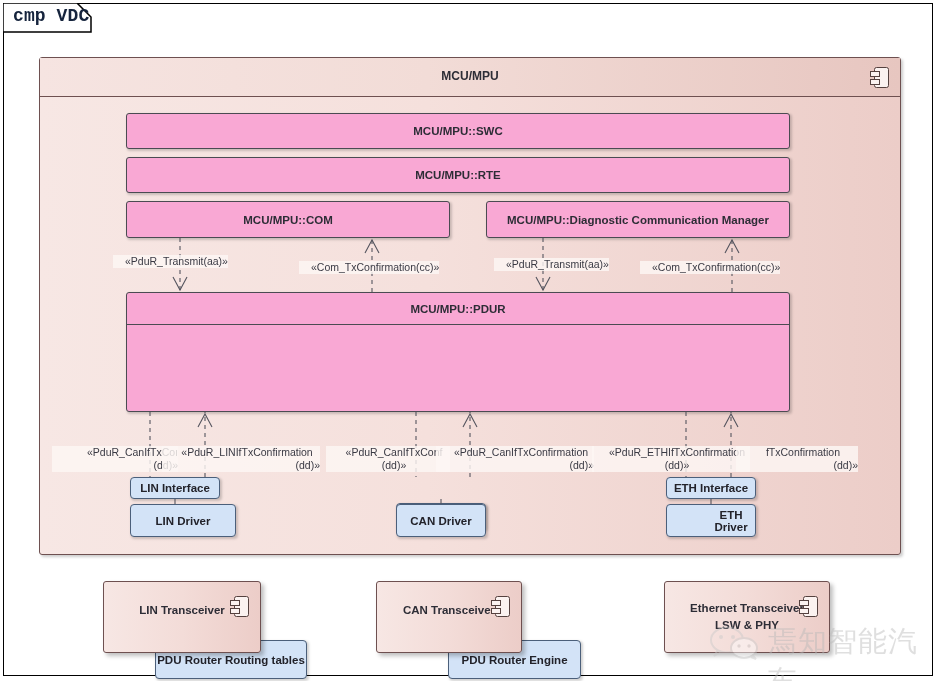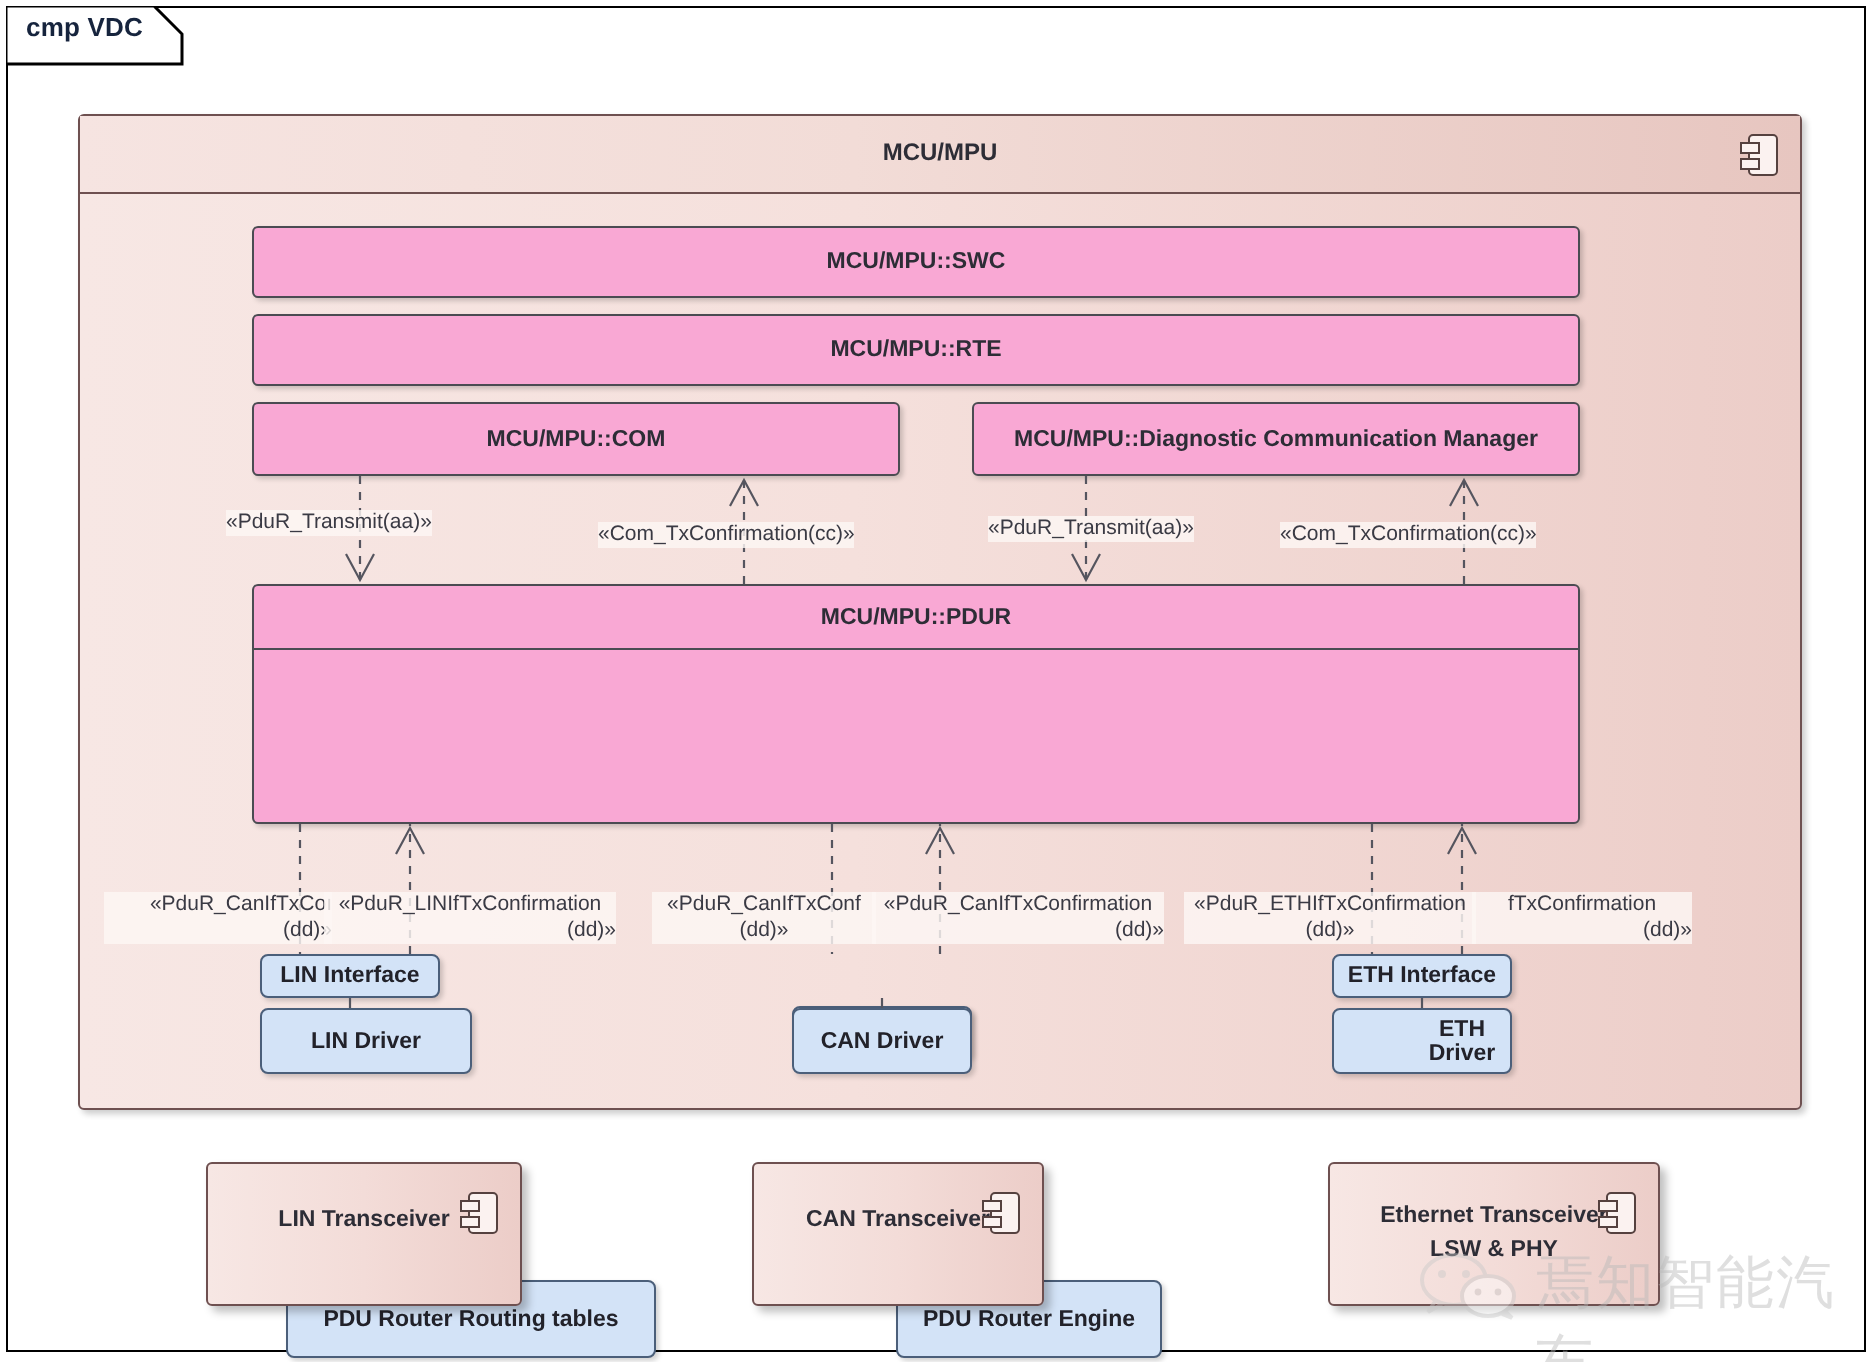--- a/index.html
+++ b/index.html
@@ -11,22 +11,23 @@
 
   
   .frame{
     position:absolute;left:3px;top:3px;width:930px;height:673px;
     border:1.5px solid #000;box-sizing:border-box;background:#fff;
   }
   .frame-tab-shape{
     position:absolute;left:0;top:0;width:88px;height:29px;
   }
   .frame-tab-label{
-    position:absolute;left:13px;top:6px;font-size:13px;font-weight:bold;color:#16243d;
+    position:absolute;left:13px;top:6px;font-size:18px;font-weight:bold;color:#16243d;
     letter-spacing:.1px;
+    font-family:Liberation Mono, monospace;
   }
 
   
   .mcu{
     position:absolute;left:39px;top:57px;width:862px;height:498px;
     box-sizing:border-box;border:1px solid #6e5050;border-radius:3px;
     background:linear-gradient(to right,#f7e7e4 0%,#f5e0dc 45%,#eccdc8 100%);
     box-shadow:2px 2px 3px rgba(0,0,0,.20);
   }
   .mcu-head{
@@ -89,21 +90,21 @@
     box-shadow:3px 3px 4px rgba(0,0,0,.25);
   }
   .trans .tlabel{
     position:absolute;left:0;right:0;top:20px;text-align:center;
     font-size:11.5px;font-weight:bold;color:#2d2d36;line-height:17px;
   }
 
   
   .clabel{
     position:absolute;font-size:10.5px;color:#3a3a44;white-space:nowrap;
-    background:rgba(253,246,244,.82);line-height:13px;
+    background:rgba(253,246,244,.82);line-height:13px;padding-left:12px;
   }
   .clabel.two{text-align:center;}
   .clabel .l2{display:block;}
 
   svg.wires{position:absolute;left:0;top:0;width:938px;height:681px;pointer-events:none;}
 
   
   .watermark{
     position:absolute;left:706px;top:620px;width:222px;height:46px;
     opacity:.45;pointer-events:none;
@@ -146,21 +147,21 @@
   <div class="layer" style="left:126px;top:201px;width:324px;height:37px;">
     <div class="lbl">MCU/MPU::COM</div>
   </div>
 
   <div class="layer" style="left:486px;top:201px;width:304px;height:37px;">
     <div class="lbl">MCU/MPU::Diagnostic Communication Manager</div>
   </div>
 
   <div class="layer" style="left:126px;top:292px;width:664px;height:120px;">
     <div class="pdur-head">MCU/MPU::PDUR</div>
-    <div class="blue" style="left:16px;top:347px;width:185px;height:39px;position:absolute;justify-content:center;">
+    <div class="blue" style="left:28px;top:347px;width:152px;height:39px;position:absolute;justify-content:center;">
       <span>PDU Router Routing tables</span>
     </div>
     <div class="blue" style="left:321px;top:347px;width:133px;height:39px;position:absolute;">
       <span>PDU Router Engine</span>
     </div>
   </div>
 
   <div class="blue" style="left:130px;top:477px;width:90px;height:22px;">
     <span>LIN Interface</span>
   </div>

